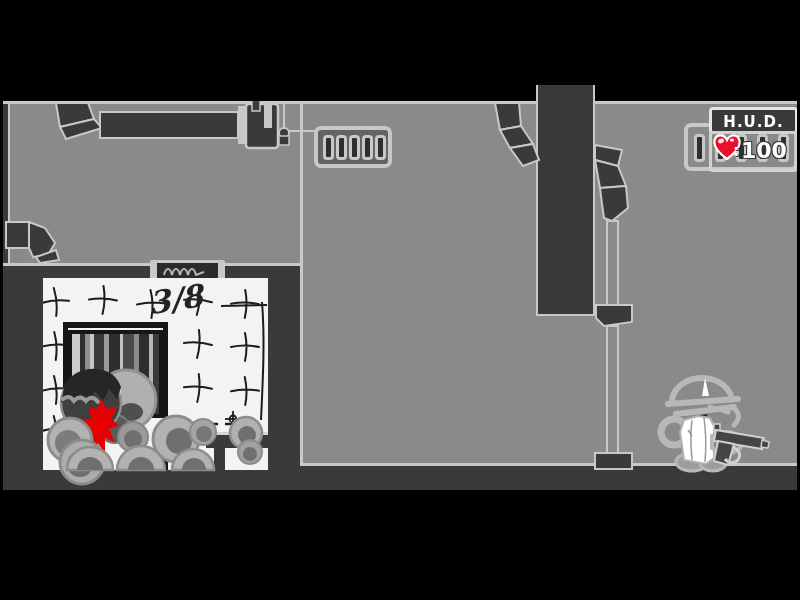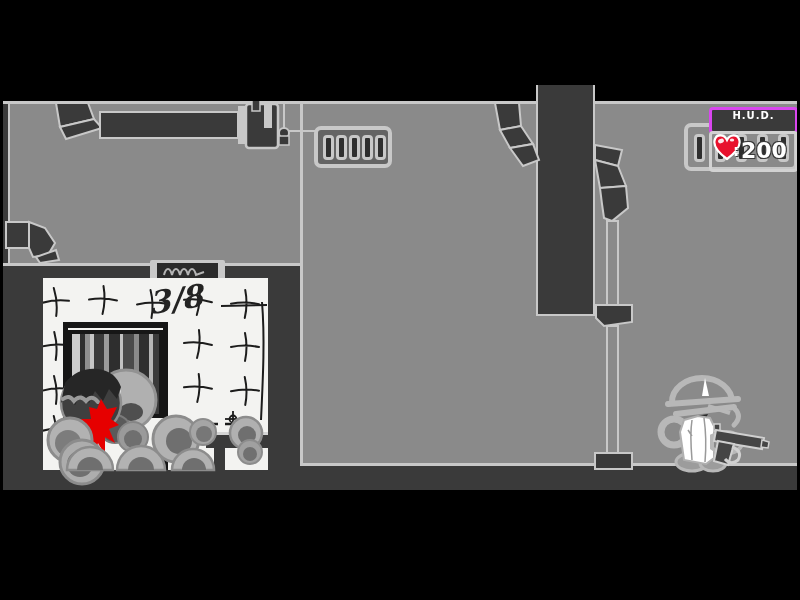--- a/index.html
+++ b/index.html
@@ -9,22 +9,22 @@
   .gray{background:var(--room-gray,#8a8a8a);}
   .dark{background:var(--dark-structure,#3a3a3a);}
   .lite{background:var(--outline-light,#c8c8c8);}
   .blk{background:#000;}
   
   .grill{position:absolute;border:4px solid var(--outline-light,#c8c8c8);border-radius:7px;box-sizing:border-box;}
   .slot{position:absolute;width:11px;height:25px;border:3px solid var(--outline-light,#c8c8c8);
         border-radius:4px;background:#2e2e2e;box-sizing:border-box;}
   
   .hud-title{position:absolute;left:709px;top:107px;width:89px;height:27px;background:var(--dark-structure,#3a3a3a);
-             border:3px solid #d946ef;border-radius:4px;box-sizing:border-box;display:flex;align-items:flex-start;justify-content:center;
-             color:var(--hud-text,#fff);font-size:10px;font-weight:bold;letter-spacing:1px;}
+             border:3px solid #e5e5e5;border-radius:4px;box-sizing:border-box;display:flex;align-items:flex-end;justify-content:center;
+             color:var(--hud-text,#fff);font-size:15px;font-weight:bold;letter-spacing:1px;}
   .hud-body{position:absolute;left:709px;top:131px;width:89px;height:41px;border:3px solid #d2d2d2;
             border-radius:4px;box-sizing:border-box;}
   .hud-health{position:absolute;left:741px;top:138px;color:var(--hud-text,#fff);font-size:22px;font-weight:bold;
               text-shadow:1px 1px 0 #3a3a3a,-1px -1px 0 #3a3a3a,1px -1px 0 #3a3a3a,-1px 1px 0 #3a3a3a;}
   .hud-colon{position:absolute;left:733px;top:141px;color:var(--hud-text,#fff);font-size:16px;font-weight:bold;
              text-shadow:1px 1px 0 #3a3a3a;}
   
   .white-room{position:absolute;left:43px;top:278px;width:225px;height:192px;background:var(--white-room,#f3f3f1);}
   .frame-bar{position:absolute;background:#161616;}
   .barred-window{position:absolute;left:25px;top:52px;width:95px;height:88px;border:4px solid #161616;box-sizing:border-box;
@@ -115,21 +115,21 @@
   <div class="hud-title">
     <span>H.U.D.</span>
   </div>
   <div class="hud-body"></div>
   <svg class="abs" style="left:712px;top:132px;" width="30" height="30" viewBox="0 0 30 30">
     <path d="M 15,27 C 4,19 1,12 3,7 C 5,2 12,2 15,8 C 18,2 25,2 27,7 C 29,12 26,19 15,27 Z" fill="#e8112d" stroke="#ffffff" stroke-width="2.2"></path>
     <ellipse cx="9" cy="9" rx="3" ry="2.2" fill="#ffffff" opacity="0.9" transform="rotate(-20 9 9)"></ellipse>
     <ellipse cx="20" cy="8" rx="2.2" ry="1.6" fill="#ffffff" opacity="0.9"></ellipse>
   </svg>
   <div class="hud-colon">:</div>
-  <div class="hud-health">200</div>
+  <div class="hud-health">100</div>
 
   <div class="sign">
     <div class="sign-inner">
       <svg width="61" height="17" viewBox="0 0 61 17">
         <path d="M 7,12 c 2,-8 6,-8 8,0 c 2,-8 6,-8 8,0 c 2,-8 6,-8 8,0 c 2,-8 6,-8 8,0 l 8,-3" fill="none" stroke="#b5b5b5" stroke-width="2"></path>
       </svg>
     </div>
   </div>
 
   <div class="white-room">

